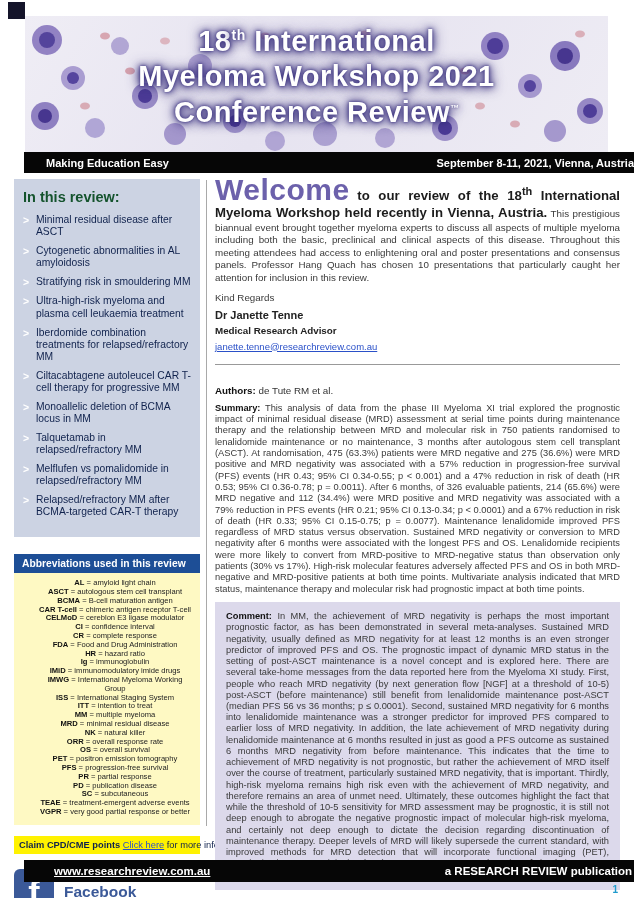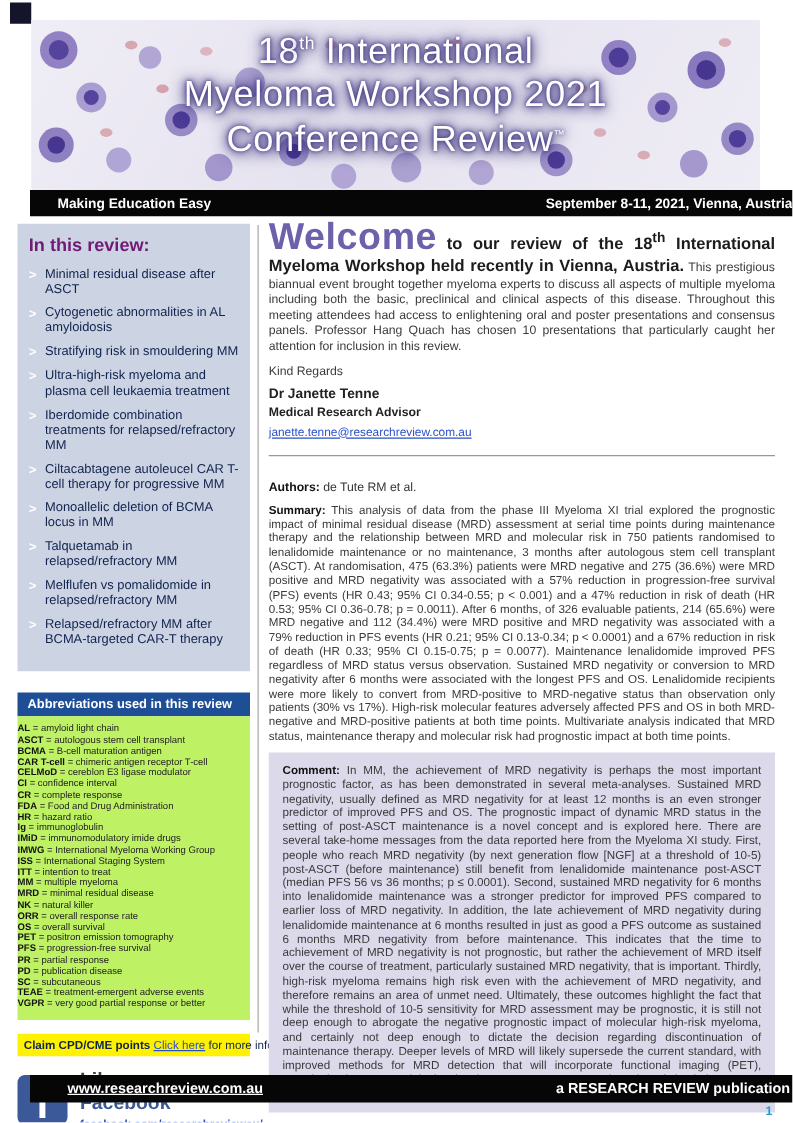--- a/index.html
+++ b/index.html
@@ -5,41 +5,41 @@
   html,body{margin:0;padding:0;background:#fff;}
   .page{position:relative;width:634px;height:898px;background:#fff;overflow:hidden;
         font-family:"Liberation Sans",sans-serif;color:#333;}
   .corner-sq{position:absolute;left:8px;top:2px;width:17px;height:17px;background:#14142a;}
 
   
   .banner{position:absolute;left:25px;top:16px;width:583px;height:136px;overflow:hidden;
           background:linear-gradient(120deg,#efedf5 0%,#e6e3f0 45%,#eeecf4 100%);}
   .banner svg{position:absolute;left:0;top:0;width:100%;height:100%;}
   .banner-title{position:absolute;left:0;top:8px;width:100%;text-align:center;color:#fff;
-                font-weight:normal;font-size:29px;line-height:1.22;letter-spacing:.5px;
+                font-weight:bold;font-size:29px;line-height:1.22;letter-spacing:.5px;
                 text-shadow:0 0 3px #39307e,0 0 7px #39307e,0 0 14px rgba(57,48,126,.85),0 2px 10px rgba(57,48,126,.6);}
   .banner-title sup{font-size:14px;}
   .banner-title .tm{font-size:9px;letter-spacing:0;}
 
   
   .topbar,.footbar{position:absolute;left:24px;width:618px;height:21px;background:#060606;color:#fff;
         display:flex;align-items:center;justify-content:space-between;font-weight:bold;box-sizing:border-box;}
   .topbar{top:152px;font-size:11px;padding:0 8px 0 22px;}
   .footbar{top:860px;height:22px;font-size:11.5px;padding:0 10px 0 30px;}
   .footbar a{color:#fff;text-decoration:underline;}
 
   
   .sidebar{position:absolute;left:14px;top:179px;width:186px;}
   .review-box{background:#ccd3e3;padding:10px 9px 12px 9px;box-sizing:border-box;}
-  .review-box h2{margin:0 0 9px 0;font-size:14.5px;color:#701a75;}
+  .review-box h2{margin:0 0 9px 0;font-size:14.5px;color:#14532d;}
   .review-item{display:flex;margin:0 0 7px 0;font-size:10.3px;line-height:1.17;color:#10224d;}
   .review-item .bullet{color:#fff;font-weight:bold;width:13px;flex:0 0 13px;font-size:10.5px;}
   .abbr{margin-top:17px;}
   .abbr-head{background:#1d4e96;color:#fff;font-weight:bold;font-size:10.3px;padding:4px 8px;}
-  .abbr-body{background:#bef264;padding:6px 8px 8px 0;font-size:7.6px;line-height:1.16;color:#222;}
+  .abbr-body{background:#fef9c3;padding:6px 8px 8px 24px;font-size:7.6px;line-height:1.16;color:#222;text-align:center;}
   .abbr-line b{color:#111;}
   .claim-bar{margin-top:11px;background:#fff200;font-size:9.3px;padding:4px 5px;color:#10224d;white-space:nowrap;}
   .claim-bar a{color:#2a50c8;text-decoration:underline;}
   .fb{margin-top:11px;display:flex;align-items:center;}
   .fb-icon{width:40px;height:40px;background:#3b5998;border-radius:6px;color:#fff;font-weight:bold;
            font-size:34px;line-height:46px;text-align:center;flex:0 0 40px;overflow:hidden;}
   .fb-text{margin-left:10px;}
   .fb-like{font-size:15.5px;font-weight:bold;color:#3f4148;}
   .fb-like .fb-brand{color:#3b5998;}
   .fb-link{display:block;font-size:9.3px;font-weight:bold;color:#2a50c8;text-decoration:underline;margin-top:2px;}

